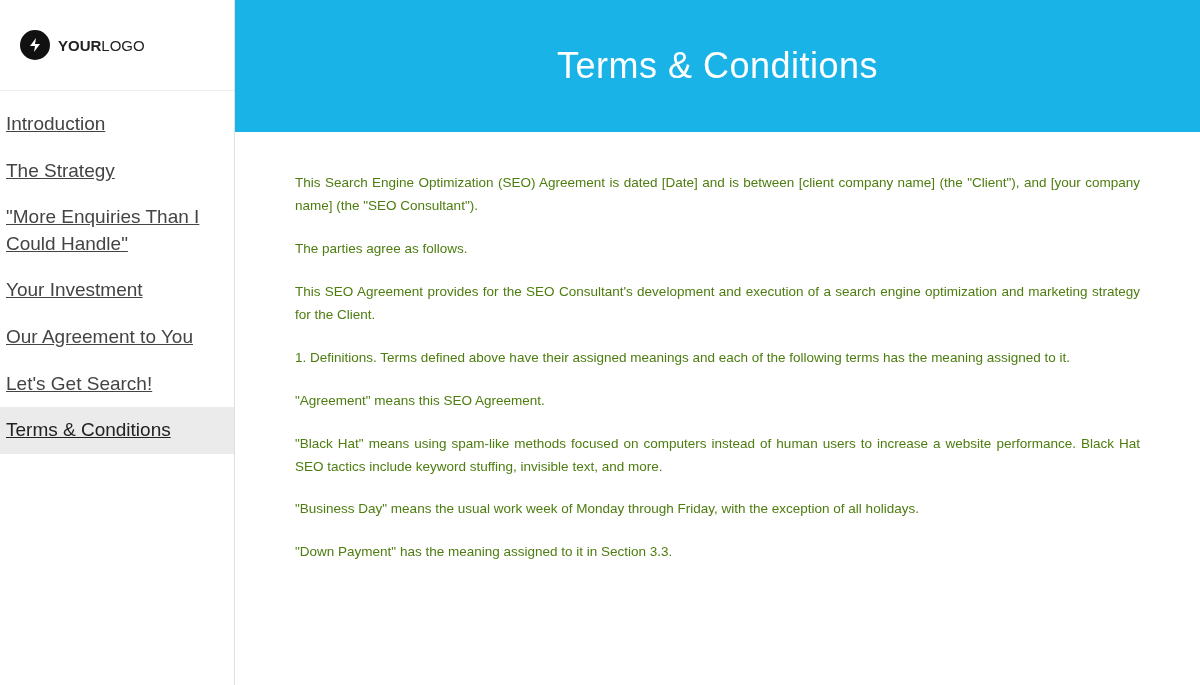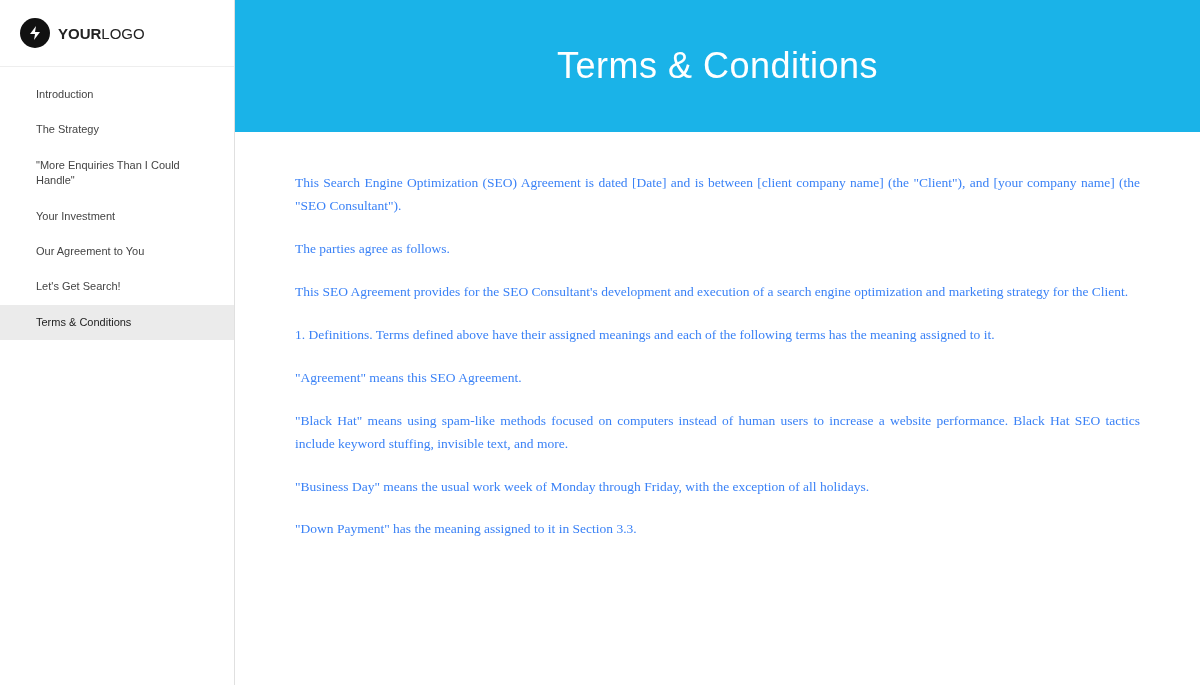--- a/index.html
+++ b/index.html
@@ -10,21 +10,21 @@
       width: 235px;
       min-width: 235px;
       background: #fff;
       border-right: 1px solid #e0e0e0;
       display: flex;
       flex-direction: column;
       height: 685px;
     }
 
     #logo-area {
-      padding: 18px 20px;
+      padding: 30px 20px;
       display: flex;
       align-items: center;
       gap: 8px;
       border-bottom: 1px solid #eee;
       margin-bottom: 10px;
     }
 
     .logo-icon {
       width: 30px;
       height: 30px;
@@ -45,25 +45,26 @@
       font-size: 15px;
       font-weight: 400;
       color: #222;
     }
 
     .logo-text strong {
       font-weight: 700;
     }
 
     .nav-item {
-      padding: 10px 36px;
-      font-size: 11px;
+      padding: 10px 6px;
+      font-size: 19px;
       color: #444;
       cursor: pointer;
       line-height: 1.4;
+      text-decoration: underline;
     }
 
     .nav-item.active {
       background: #ebebeb;
       color: #222;
       font-weight: 500;
     }
 
     
     #main {
@@ -89,25 +90,24 @@
     }
 
     #content-area {
       padding: 40px 60px 60px 60px;
       max-width: 1000px;
       flex: 1;
     }
 
     .paragraph {
       font-size: 13.5px;
-      color: #3b82f6;
+      color: #4d7c0f;
       line-height: 1.7;
       margin-bottom: 20px;
       text-align: justify;
-      font-family: Liberation Serif, serif;
     }
   </style>
 </head>
 <body>
 
 <div id="sidebar">
   <div id="logo-area">
     <div class="logo-icon">
       <svg viewBox="0 0 16 16" fill="white" xmlns="http://www.w3.org/2000/svg">
         <polygon points="9,1 3,9 8,9 7,15 13,7 8,7" fill="white"></polygon>

